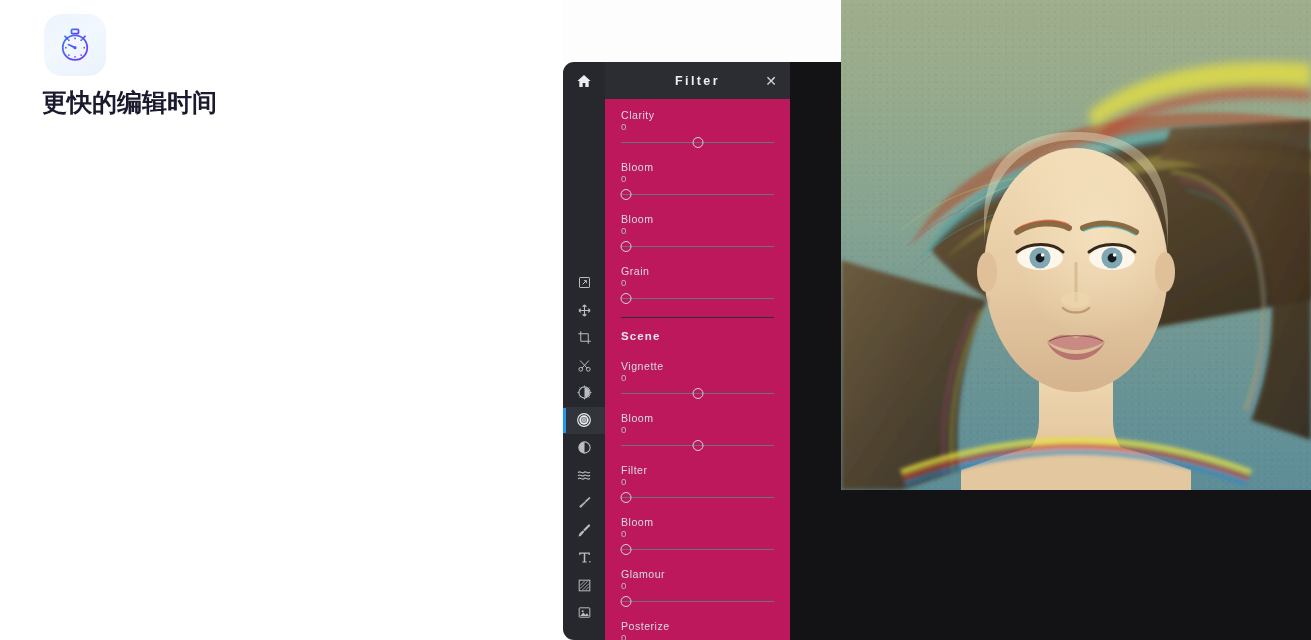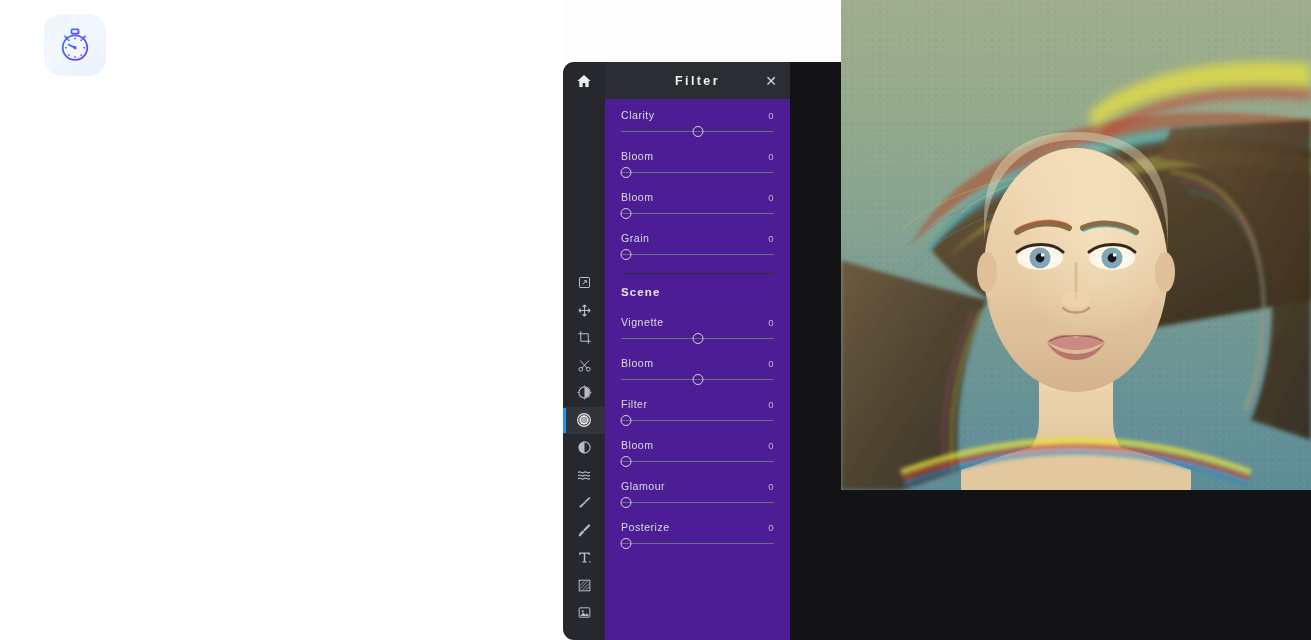--- a/index.html
+++ b/index.html
@@ -64,21 +64,21 @@
     color:#b9bdc4;
   }
   .tool.active{background:#31343a;color:#e9ecef;}
   .tool.active:before{
     content:"";position:absolute;left:0;top:1px;bottom:1px;width:3px;background:#2196f3;
   }
   .tool-gap{height:9px;width:100%;}
 
   
   .panel{
-    position:absolute;left:42px;top:62px;width:185px;height:578px;background:#4c1d95;
+    position:absolute;left:42px;top:62px;width:185px;height:578px;background:#be185d;
     display:flex;flex-direction:column;
   }
   .panel-head{
     height:37px;background:#2b2d33;display:flex;align-items:center;justify-content:center;
     position:relative;flex:0 0 37px;
   }
   .panel-title{
     font-size:12.5px;font-weight:bold;color:#eceef1;letter-spacing:2.4px;
   }
   .panel-close{
@@ -87,21 +87,21 @@
   }
   .panel-body{flex:1;overflow:hidden;padding:0 16px;}
 
   .sec-title{
     font-size:11.5px;font-weight:bold;color:#e6e8ec;letter-spacing:1.1px;
     margin:12px 0 8px 0;
   }
   .divider{height:1px;background:#2c2f35;margin:10px 0 0 0;}
 
   .ctrl{padding-top:10px;}
-  .ctrl-row{display:flex;align-items:baseline;justify-content:space-between;}
+  .ctrl-row{display:flex;align-items:baseline;justify-content:space-between;flex-direction:column;}
   .ctrl-label{font-size:10.6px;color:#d9dce1;letter-spacing:.5px;}
   .ctrl-value{font-size:9.6px;color:#b6bac1;letter-spacing:.3px;}
   .slider{position:relative;height:16px;margin-top:3px;}
   .slider .track{
     position:absolute;left:0;right:0;top:7px;height:1px;background:#6c7077;
   }
   .slider .thumb{
     position:absolute;top:2px;width:11px;height:11px;border-radius:50%;
     border:1.6px solid #d3d7dd;background:transparent;box-sizing:border-box;
     transform:translateX(-50%);
@@ -135,20 +135,21 @@
           <circle cx="34.5" cy="27" r="1"></circle>
             <circle cx="31" cy="35.5" r="1"></circle>
           <circle cx="24" cy="37.5" r="1"></circle>
             <circle cx="17" cy="35.5" r="1"></circle>
           <circle cx="13.5" cy="27" r="1"></circle>
             <circle cx="17" cy="18.5" r="1"></circle>
           <circle cx="24" cy="27" r="1.8"></circle>
         </g>
       </svg>
     </div>
+    <div class="promo-title">更快的编辑时间</div>
   </div>
 
   <div class="editor">
 
     <div class="white-strip"></div>
     <div class="canvas-backdrop"></div>
 
     <div class="photo">
       <div class="grain"></div>
       <svg width="470" height="490" viewBox="0 0 470 490" aria-hidden="true">

